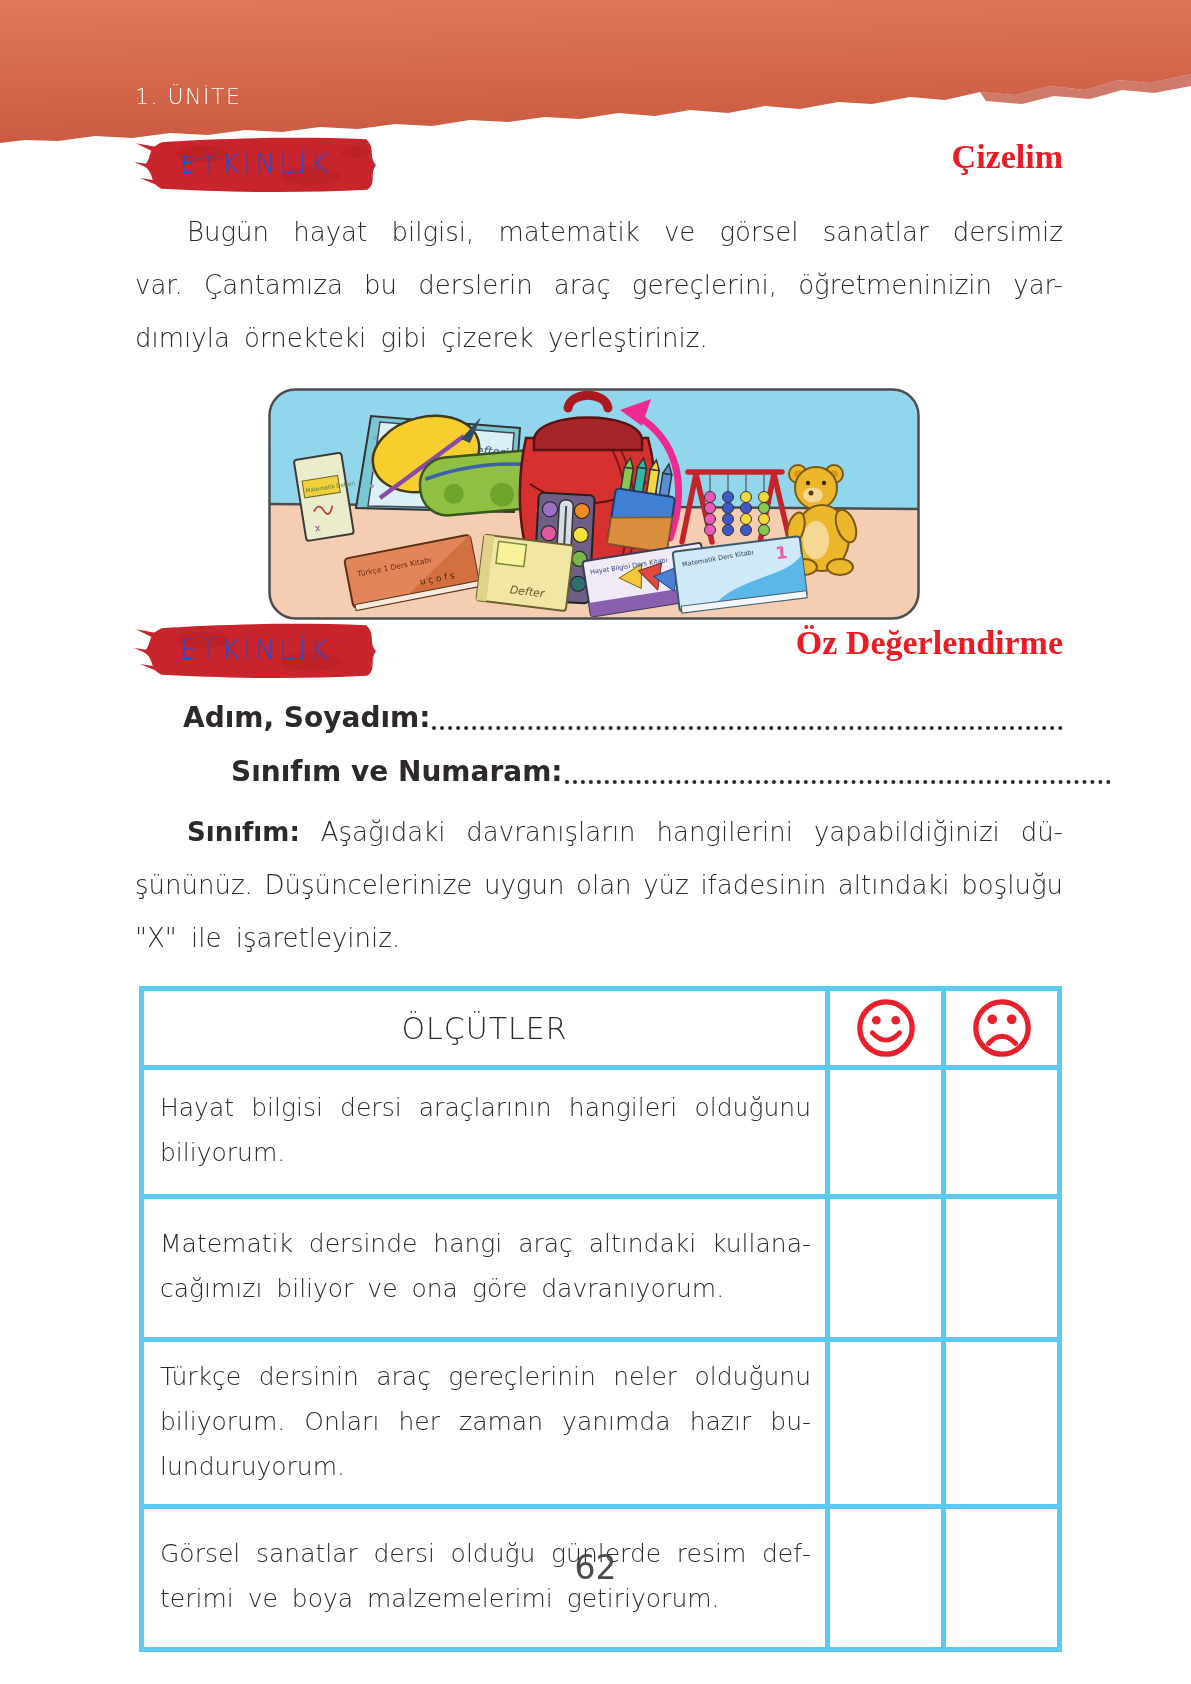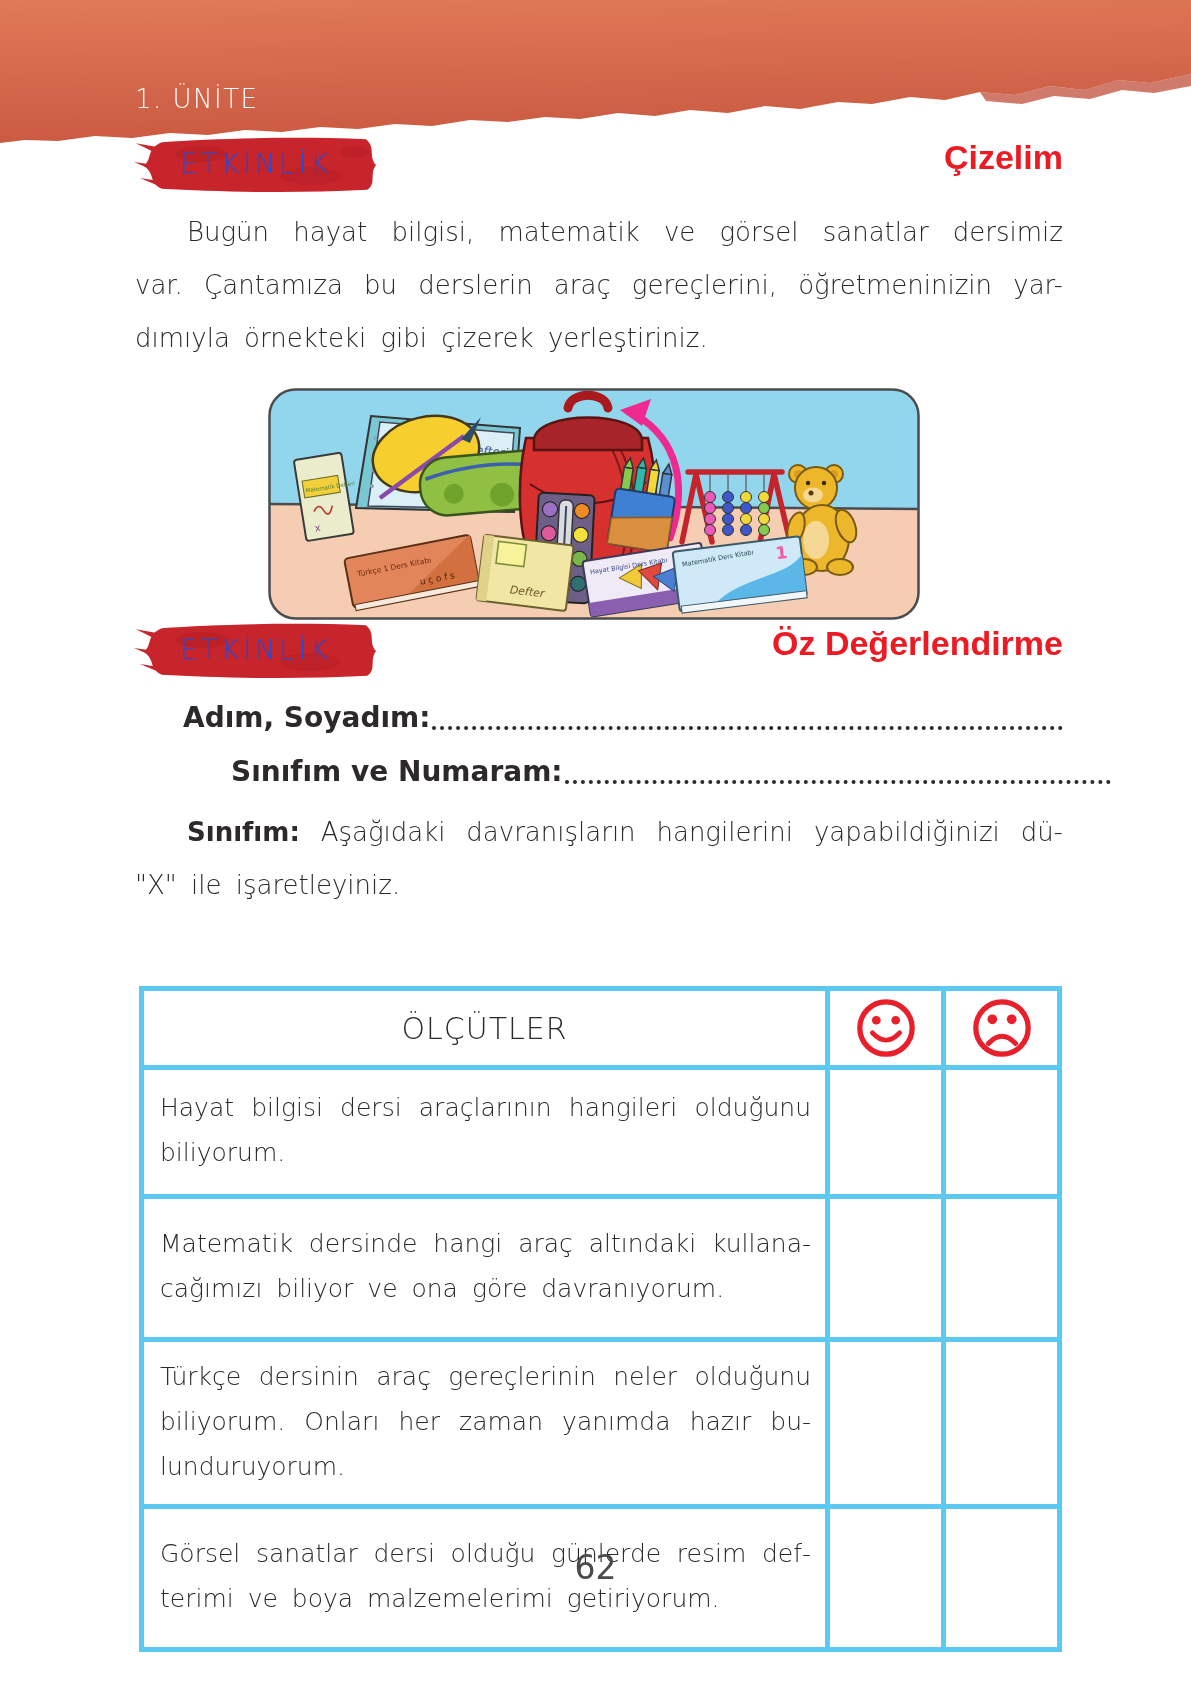--- a/index.html
+++ b/index.html
@@ -1,26 +1,26 @@
 <!DOCTYPE html>
 <html style="--band-top: #df7454; --band-bottom: #ca5a41; --badge-red: #c8242b; --heading-red: #ec1b23; --table-border: #5bc9f2; --face-red: #e8202c; --sky: #92d6ee; --floor: #f5cdb3; --backpack-red: #d6302f; --arrow-pink: #ee2a90; --text: #2d282a;"><head>
 <meta charset="utf-8">
 <style>
   html,body{margin:0;padding:0;background:#fff;}
   .page{position:relative;width:1191px;height:1684px;background:#fff;overflow:hidden;
         font-family:"DejaVu Sans",sans-serif;color:#2d282a;}
   .band{position:absolute;left:0;top:0;width:1191px;height:150px;}
-  .unit{position:absolute;left:135px;top:84px;color:#fff;font-size:26px;letter-spacing:1.5px;font-weight:300;}
+  .unit{position:absolute;left:135px;top:84px;color:#fff;font-size:22px;letter-spacing:1.5px;font-weight:300;}
   .badge{position:absolute;width:248px;height:66px;}
   .badge1{left:132px;top:132px;}
   .badge2{left:132px;top:618px;}
   .badge svg{position:absolute;left:0;top:0;width:100%;height:100%;}
   .badge-text{position:absolute;left:0;top:16px;width:100%;text-align:center;color:#1d4ed8;
               font-size:27px;letter-spacing:4px;font-weight:300;}
-  .heading{position:absolute;right:128px;font-family:Liberation Sans, sans-serif;
+  .heading{position:absolute;right:128px;font-family:Liberation Serif, serif;
            font-weight:bold;color:var(--heading-red,#ec1b23);font-size:34px;}
   .h1{top:138px;}
   .h2{top:624px;}
   .para{position:absolute;left:135px;width:928px;font-size:26px;line-height:53px;font-weight:300;}
   .p1{top:206px;}
   .p2{top:806px;}
   .jl{text-align:justify;text-align-last:justify;}
   .jl.last{text-align-last:left;word-spacing:6px;}
   .para .jl:first-child{text-indent:52px;}
   .p2 b{font-weight:bold;}
@@ -277,20 +277,21 @@
     <span>Adım, Soyadım:</span>
     <span class="dots"></span>
   </div>
   <div class="fieldline f2">
     <span>Sınıfım ve Numaram:</span>
     <span class="dots"></span>
   </div>
 
   <div class="para p2">
       <div class="jl"><b>Sınıfım:</b> Aşağıdaki davranışların hangilerini yapabildiğinizi dü-</div>
+      <div class="jl">şününüz. Düşüncelerinize uygun olan yüz ifadesinin altındaki boşluğu</div>
       <div class="jl last">"X" ile işaretleyiniz.</div>
     </div>
 
   <table class="rubric">
     <colgroup>
         <col class="col-crit">
         <col class="col-face">
         <col class="col-face">
       </colgroup>
     <thead>

